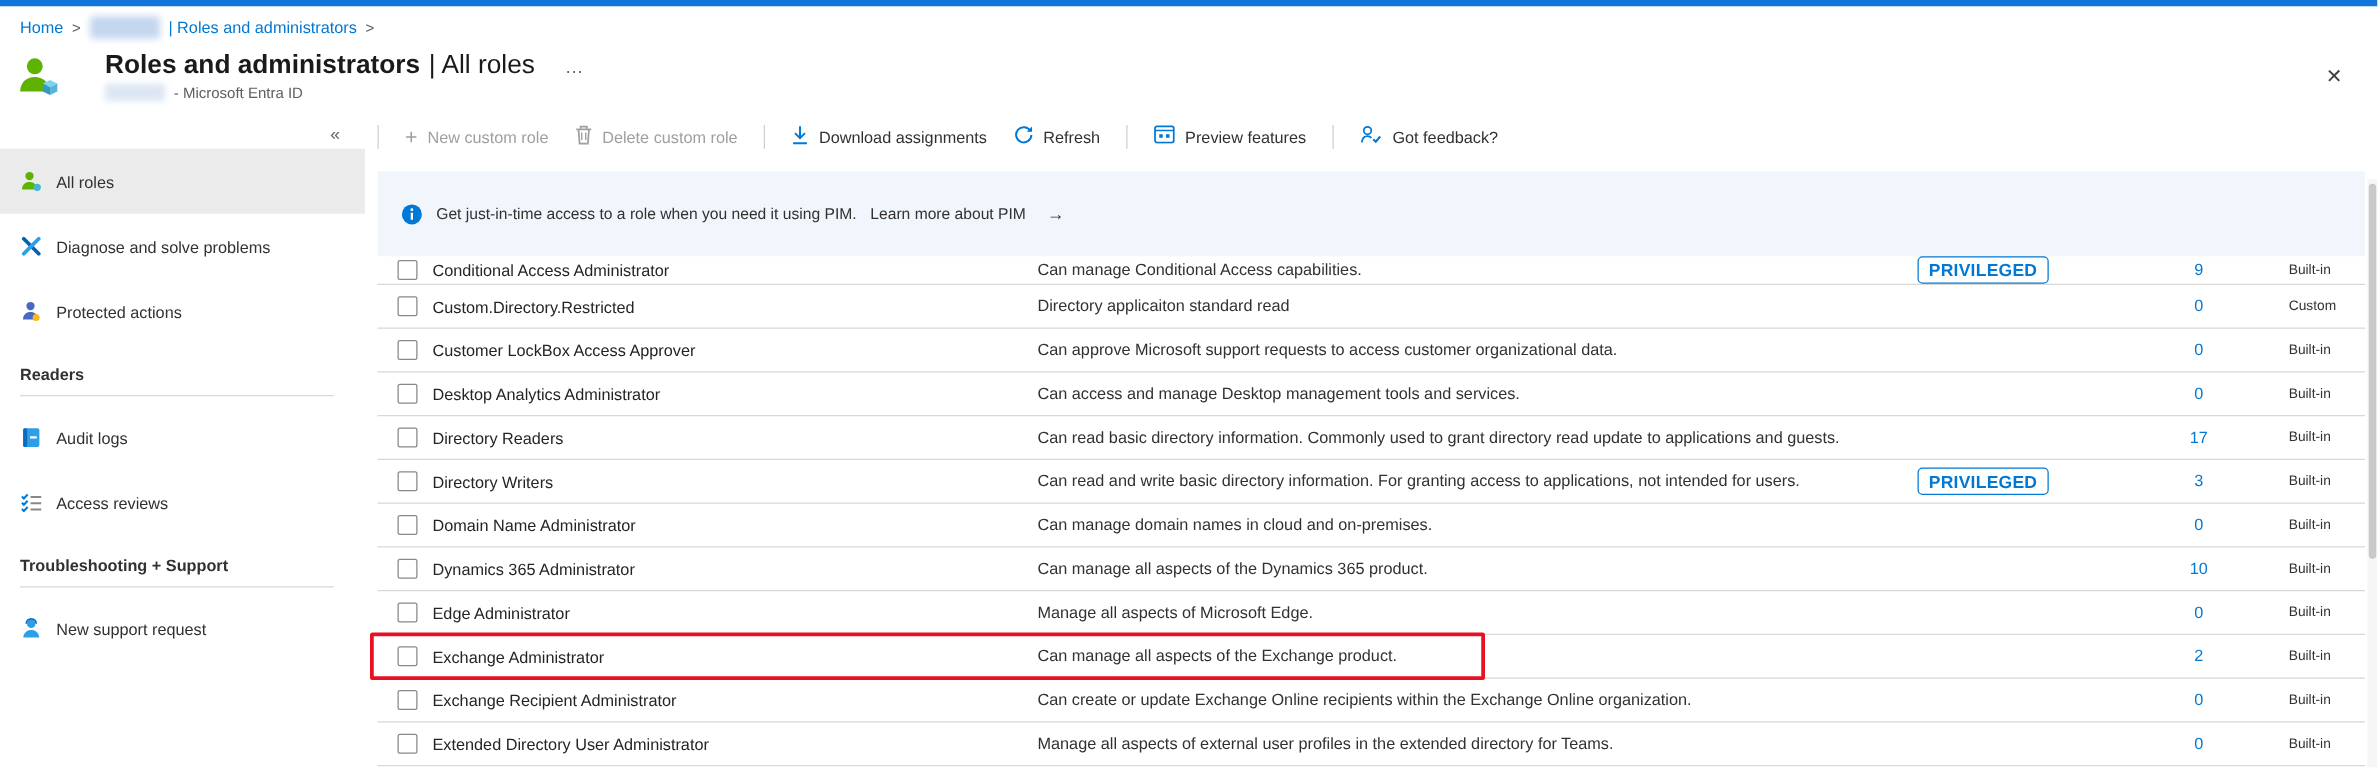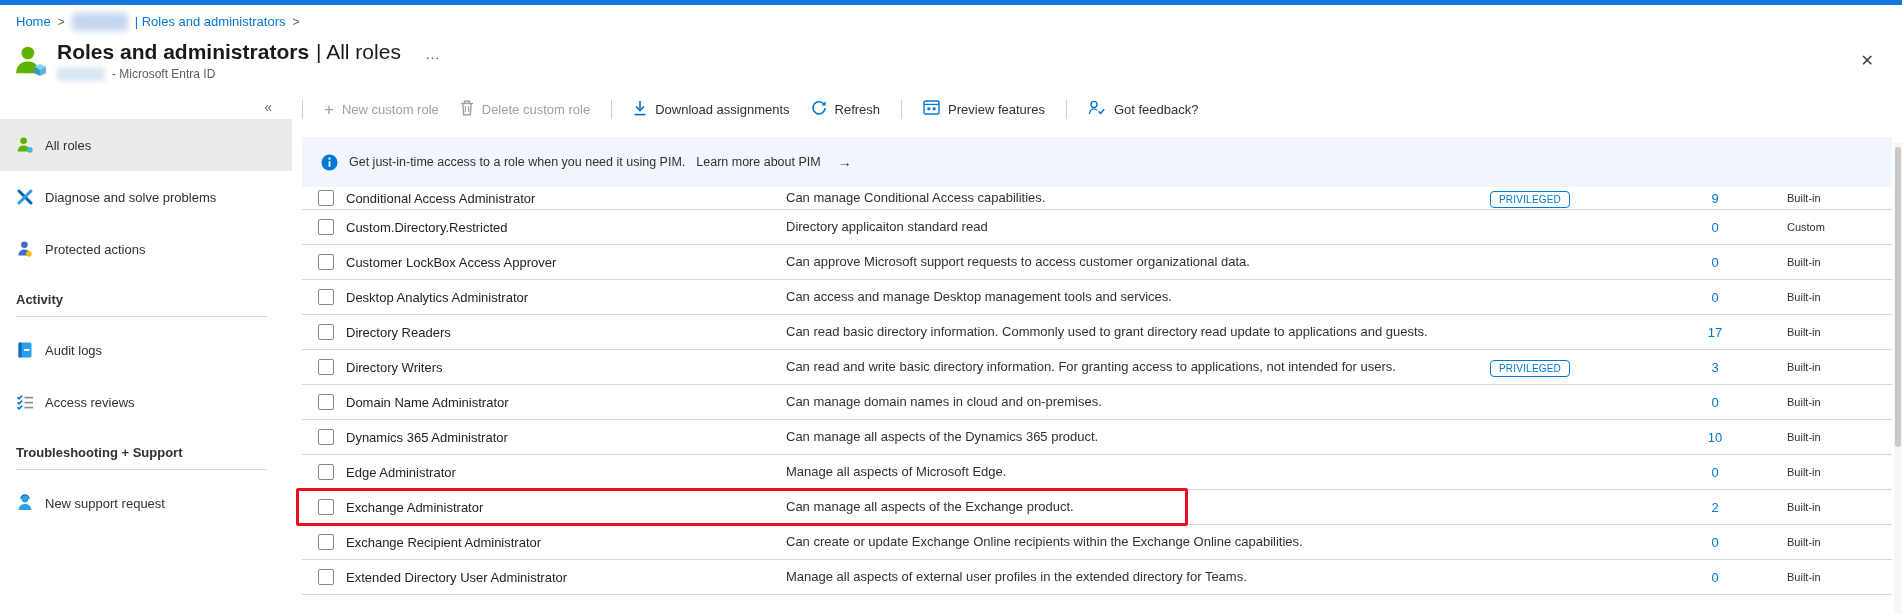--- a/index.html
+++ b/index.html
@@ -11,21 +11,21 @@
   }
   .top-bar { height:5px; background:#1374d9; width:100%; }
 
   
   .breadcrumb { display:flex; align-items:center; gap:7px; padding:8px 0 5px 16px; font-size:13px; height:30px; }
   .crumb-link { color:#0078d4; cursor:pointer; }
   .crumb-sep { color:#605e5c; font-size:12px; }
   .blur-patch { width:56px; height:18px; border-radius:3px; background:#c3d6ee; filter:blur(3px); }
 
   
-  .page-header { position:relative; display:flex; padding:2px 0 0 14px; height:56px; }
+  .page-header { position:relative; display:flex; padding:2px 0 0 14px; height:56px;gap:27px; }
   .header-icon { width:34px; height:34px; margin-top:7px; flex:0 0 34px; }
   .header-text { margin-left:9px; }
   .title-line { display:flex; align-items:baseline; font-size:21px; color:#1b1a19; margin-top:3px; }
   .title-main { font-weight:700; }
   .title-sub { font-weight:400; margin-left:7px; }
   .ellipsis-btn { color:#605e5c; margin-left:24px; font-size:15px; cursor:pointer; letter-spacing:1px; }
   .subtitle-line { display:flex; align-items:center; gap:7px; font-size:12px; color:#605e5c; margin-top:3px; }
   .subtitle-blur { width:48px; height:14px; border-radius:2px; background:#dce6f2; filter:blur(2.5px); }
   .close-btn { position:absolute; right:28px; top:16px; font-size:16px; color:#404040; cursor:pointer; font-weight:400; }
 
@@ -41,34 +41,34 @@
   .side-divider { border-top:1px solid #d8d8d8; margin:0 25px 7px 16px; }
 
   
   .content { flex:1; padding-right:10px; position:relative; }
   .toolbar { display:flex; align-items:center; gap:21px; height:36px; padding-left:10px; font-size:13px; }
   .tb-item { display:flex; align-items:center; gap:8px; cursor:pointer; color:#323130; white-space:nowrap; }
   .tb-item.disabled { color:#a19f9d; cursor:default; }
   .tb-plus { font-size:17px; font-weight:400; line-height:1; color:#a19f9d; }
   .tb-divider { width:1px; height:19px; background:#d2d0ce; }
 
-  .banner { margin:10px 0 0 10px; height:50px; background:#f0f6fc; display:flex; align-items:center; padding-left:19px; gap:11px; font-size:12.5px; color:#323130; }
+  .banner { margin:10px 0 0 10px; height:68px; background:#f0f6fc; display:flex; align-items:center; padding-left:19px; gap:11px; font-size:12.5px; color:#323130; }
   .banner-link { cursor:pointer; }
   .banner-arrow { margin-left:6px; font-size:14px; }
 
   
   .rtable { margin-left:10px; }
   .trow { display:flex; align-items:center; border-bottom:1px solid #d8d8d8; min-height:35px; position:relative; cursor:pointer; }
   .trow.clipped { min-height:23px; }
   .cell-check { flex:0 0 44px; padding-left:16px; display:flex; align-items:center; }
   .checkbox { width:16px; height:16px; border:1px solid #8a8886; border-radius:2px; background:#fff; cursor:pointer; }
   .cell-name { flex:0 0 440px; font-size:13px; color:#252423; }
-  .cell-desc { flex:0 0 690px; padding-right:16px; font-size:13px; color:#323130; line-height:1.55; }
+  .cell-desc { flex:0 0 690px; padding-right:16px; font-size:13px; color:#323130; line-height:1.55;margin-left:44px; }
   .cell-badge { flex:0 0 196px; padding-left:14px; }
-  .badge { display:inline-block; border:1px solid #0078d4; color:#0078d4; font-weight:400; font-size:10px; letter-spacing:.2px; padding:2px 8px 2px; border-radius:4px; background:#fff; }
+  .badge { display:inline-block; border:1px solid #0078d4; color:#0078d4; font-weight:700; font-size:14px; letter-spacing:.2px; padding:2px 8px 2px; border-radius:4px; background:#fff; }
   .cell-count { flex:0 0 86px; text-align:center; }
   .cell-count a { color:#0078d4; text-decoration:none; font-size:13px; cursor:pointer; }
   .cell-type { flex:1; padding-left:29px; font-size:11px; color:#323130; }
   .highlight-box { display:none; position:absolute; left:-6px; top:-2px; height:calc(100% + 4px); width:892px; border:3px solid #e81123; border-radius:2px; pointer-events:none; z-index:2; }
   .trow.highlighted .highlight-box { display:block; }
 
   
   .scrollbar-track { position:absolute; right:0; top:143px; bottom:0; width:8px; background:#f6f6f6; }
   .scrollbar-thumb { position:absolute; top:4px; left:1px; width:6px; height:300px; border-radius:3px; background:#c9c9c9; cursor:pointer; }
 </style>
@@ -138,21 +138,21 @@
       <span class="icon">
         <svg width="18" height="18" viewBox="0 0 18 18">
           <circle cx="8.4" cy="4.8" r="3.3" fill="#4668c8"></circle>
           <path d="M2.4 15.6c0-4 2.7-6.1 6-6.1s6 2.1 6 6.1z" fill="#4668c8"></path>
           <circle cx="12.9" cy="13.9" r="2.8" fill="#fdb913"></circle>
         </svg>
       </span>
       <span>Protected actions</span>
     </div>
 
-    <div class="side-section-header">Activity</div>
+    <div class="side-section-header">Readers</div>
     <div class="side-divider"></div>
 
     <div class="side-item">
       <span class="icon">
         <svg width="18" height="18" viewBox="0 0 18 18">
           <rect x="2.5" y="1.5" width="13" height="15" rx="1.6" fill="#2d9fe8"></rect>
           <rect x="2.5" y="1.5" width="3.2" height="15" rx="1.2" fill="#0f6cbd"></rect>
           <rect x="8" y="8" width="5.4" height="1.8" fill="#ffffff"></rect>
         </svg>
       </span>
@@ -413,21 +413,21 @@
       <a>2</a>
     </div>
     <div class="cell-type">Built-in</div>
     <div class="highlight-box"></div>
   </div>
         <div class="trow">
     <div class="cell-check">
       <span class="checkbox"></span>
     </div>
     <div class="cell-name">Exchange Recipient Administrator</div>
-    <div class="cell-desc">Can create or update Exchange Online recipients within the Exchange Online capabilities.</div>
+    <div class="cell-desc">Can create or update Exchange Online recipients within the Exchange Online organization.</div>
     <div class="cell-badge">
       
     </div>
     <div class="cell-count">
       <a>0</a>
     </div>
     <div class="cell-type">Built-in</div>
 
   </div>
         <div class="trow">

